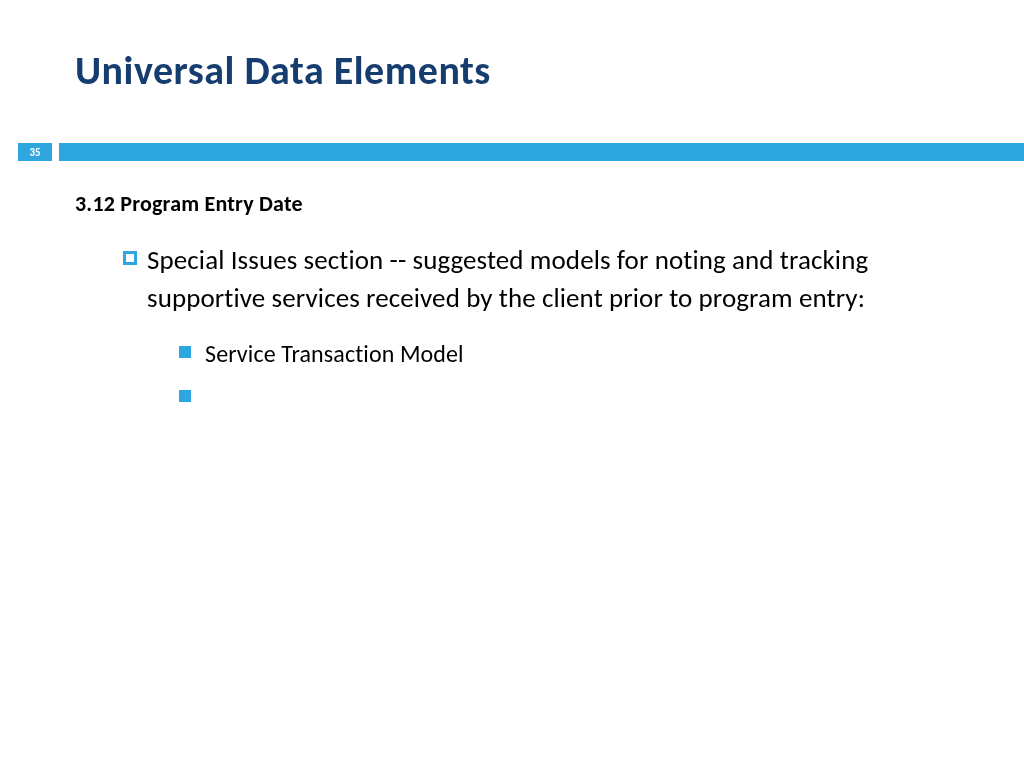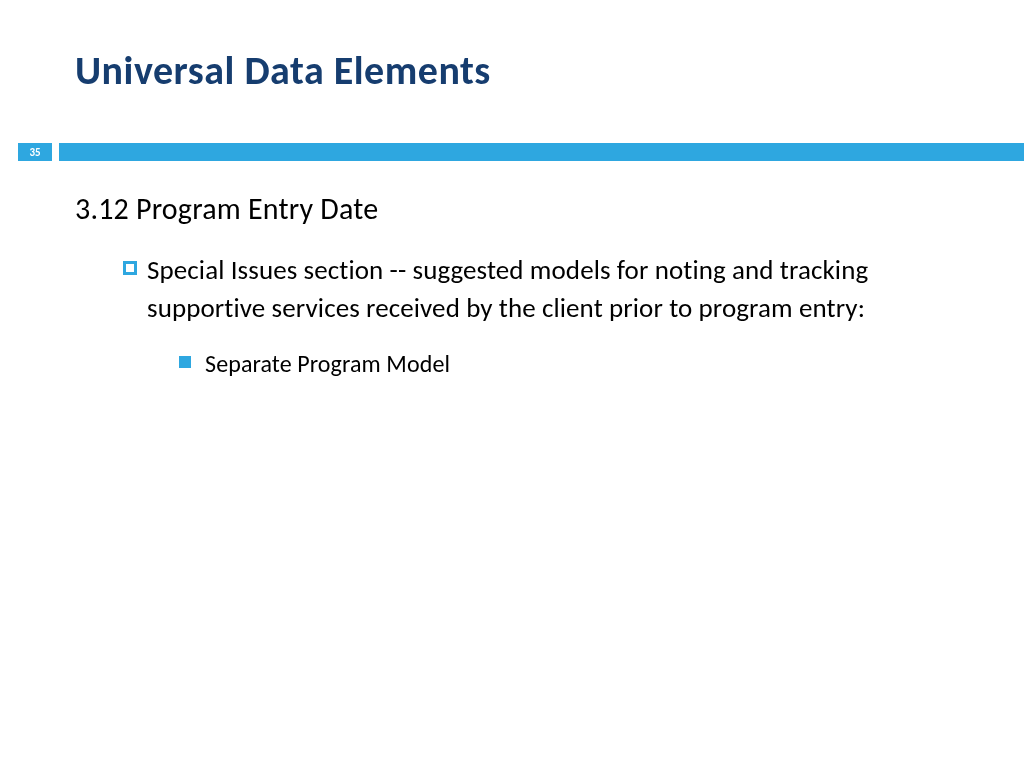--- a/index.html
+++ b/index.html
@@ -49,22 +49,22 @@
       height: 18px;
       background: #2ea7e0;
     }
     .content {
       position: absolute;
       top: 190px;
       left: 75px;
       right: 60px;
     }
     .section-heading {
-      font-size: 30px;
-      font-weight: 400;
+      font-size: 22px;
+      font-weight: 700;
       color: #000;
       letter-spacing: 0.2px;
       margin-bottom: 24px;
     }
     .bullet-level1 {
       margin-left: 48px;
       margin-bottom: 20px;
       display: flex;
       align-items: flex-start;
       gap: 10px;
@@ -119,18 +119,21 @@
 </div>
 
 <div class="content">
   <div class="section-heading">3.12 Program Entry Date</div>
 
   <div class="bullet-level1">
     <div class="bullet-icon square-outline"></div>
     <div class="bullet-text">Special Issues section -- suggested models for noting and tracking supportive services received by the client prior to program entry:</div>
   </div>
 
+  <div class="bullet-level2">
+    <div class="bullet-icon square-fill"></div>
+    <div class="bullet-text">Service Transaction Model</div>
+  </div>
 
   <div class="bullet-level2">
     <div class="bullet-icon square-fill"></div>
-    <div class="bullet-text">Separate Program Model</div>
   </div>
 </div>
 
 </body></html>

